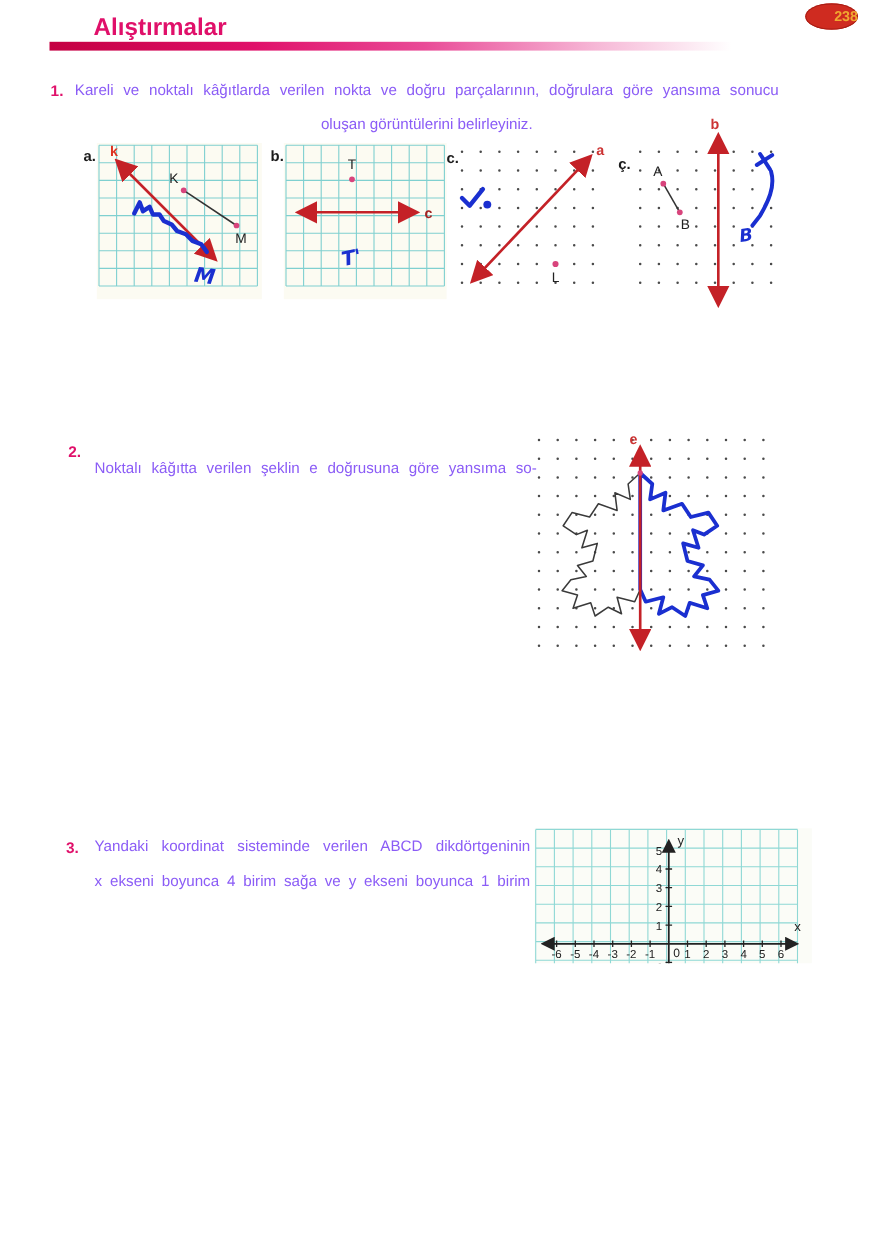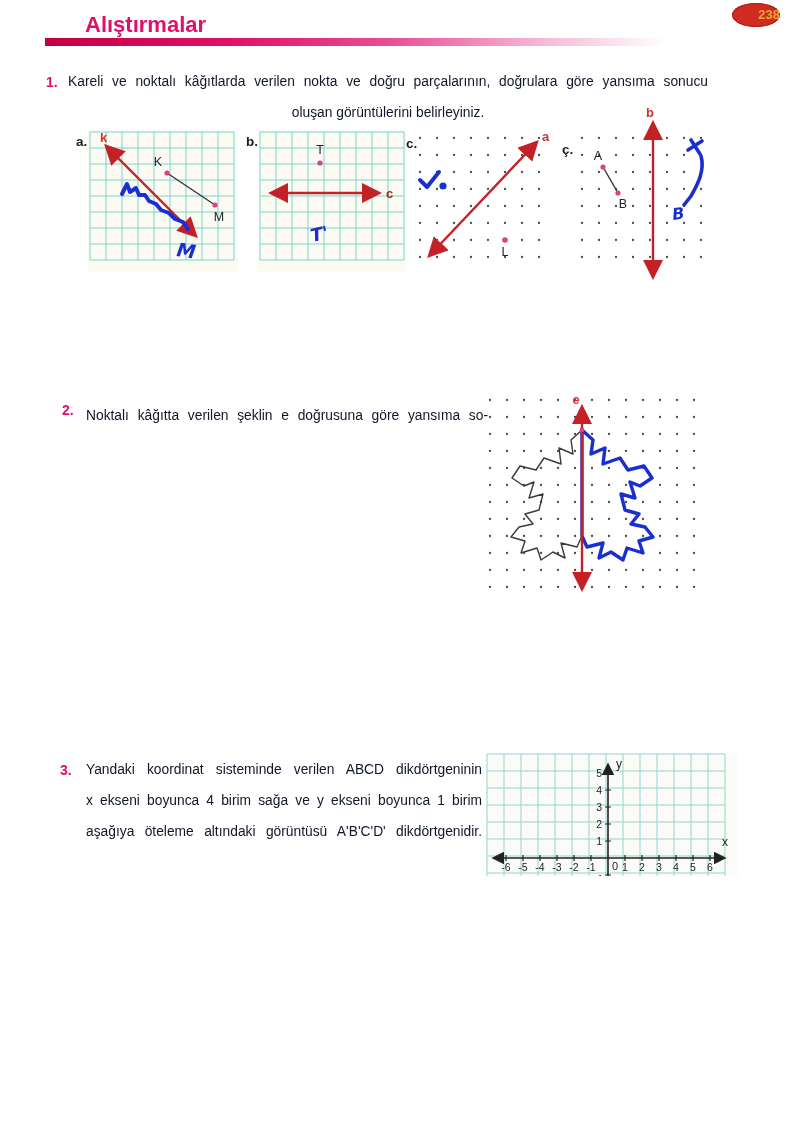--- a/index.html
+++ b/index.html
@@ -5,21 +5,21 @@
   html,body{margin:0;padding:0;background:#ffffff;}
   .page{position:relative;width:794px;height:876px;background:#ffffff;overflow:hidden;
         font-family:"Liberation Sans",sans-serif;color:#2e2e2e;}
   .title{position:absolute;left:85px;top:12px;font-size:22px;font-weight:bold;color:#e0106a;}
   .titlebar{position:absolute;left:45px;top:38px;width:620px;height:8px;
         background:linear-gradient(90deg,#c40042 0%,#e0106a 30%,#e94b97 55%,#f6b7d6 80%,#ffffff 100%);}
   .badge{position:absolute;left:732px;top:3px;width:48px;height:24px;background:#cf2b20;
         border-radius:50%;color:#f0a830;font-weight:bold;font-size:13px;text-align:right;
         line-height:24px;box-shadow:0 0 0 1px #a81d14 inset;}
   .qnum{position:absolute;font-size:14px;font-weight:bold;color:#e0106a;}
-  .qtext{position:absolute;font-size:13.8px;line-height:31px;color:#0f172a;}
+  .qtext{position:absolute;font-size:13.8px;line-height:31px;color:#8b5cf6;}
   .jline{text-align:justify;text-align-last:justify;}
   .lline{text-align:center;}
   .figlabel{position:absolute;font-size:13.5px;font-weight:bold;color:#1c1c1c;}
   svg{position:absolute;overflow:visible;}
   .gridbg{background:#fcfbf2;}
   .graphbg{background:#fbfcf7;}
   .hand{font-family:"DejaVu Sans",sans-serif;font-style:italic;font-weight:bold;fill:#1a2fd0;color:#1a2fd0;}
   .note{position:absolute;left:168px;top:882px;font-family:"DejaVu Sans",sans-serif;
         font-style:italic;font-weight:bold;color:#1a2fd0;font-size:36px;transform:rotate(-5deg);
         letter-spacing:2px;white-space:nowrap;}
@@ -96,38 +96,37 @@
     <circle cx="33" cy="61" r="2.6" fill="#d8447c"></circle>
     <circle cx="48" cy="87" r="2.6" fill="#d8447c"></circle>
     <text x="28" y="54" fill="#222" font-size="12.5" text-anchor="middle">A</text>
     <text x="53" y="102" fill="#222" font-size="12.5" text-anchor="middle">B</text>
     <path d="M118,44 l14,-9 M121,34 l9,14" stroke="#1a2fd0" stroke-width="3.6" stroke-linecap="round" fill="none"></path>
     <path d="M131,50 C135,64 128,78 121,90 l-7,9" stroke="#1a2fd0" stroke-width="3.6" stroke-linecap="round" fill="none"></path>
     <text x="103" y="114" class="hand" font-size="16" transform="rotate(-8 103 114)">B</text>
   </svg>
 
   <div class="qnum" style="left:62px;top:402px;">2.</div>
-  <div class="qtext" style="left:86px;top:400px;width:402px;">
+  <div class="qtext" style="left:86px;top:410px;width:402px;">
     <div class="jline">Noktalı kâğıtta verilen şeklin e doğrusuna göre yansıma so-</div>
   </div>
 
   <svg style="left:482px;top:390px;" width="232" height="214">
       <path d="M8,10h0.01M8,27h0.01M8,44h0.01M8,61h0.01M8,78h0.01M8,95h0.01M8,112h0.01M8,129h0.01M8,146h0.01M8,163h0.01M8,180h0.01M8,197h0.01M25,10h0.01M25,27h0.01M25,44h0.01M25,61h0.01M25,78h0.01M25,95h0.01M25,112h0.01M25,129h0.01M25,146h0.01M25,163h0.01M25,180h0.01M25,197h0.01M42,10h0.01M42,27h0.01M42,44h0.01M42,61h0.01M42,78h0.01M42,95h0.01M42,112h0.01M42,129h0.01M42,146h0.01M42,163h0.01M42,180h0.01M42,197h0.01M59,10h0.01M59,27h0.01M59,44h0.01M59,61h0.01M59,78h0.01M59,95h0.01M59,112h0.01M59,129h0.01M59,146h0.01M59,163h0.01M59,180h0.01M59,197h0.01M76,10h0.01M76,27h0.01M76,44h0.01M76,61h0.01M76,78h0.01M76,95h0.01M76,112h0.01M76,129h0.01M76,146h0.01M76,163h0.01M76,180h0.01M76,197h0.01M93,10h0.01M93,27h0.01M93,44h0.01M93,61h0.01M93,78h0.01M93,95h0.01M93,112h0.01M93,129h0.01M93,146h0.01M93,163h0.01M93,180h0.01M93,197h0.01M110,10h0.01M110,27h0.01M110,44h0.01M110,61h0.01M110,78h0.01M110,95h0.01M110,112h0.01M110,129h0.01M110,146h0.01M110,163h0.01M110,180h0.01M110,197h0.01M127,10h0.01M127,27h0.01M127,44h0.01M127,61h0.01M127,78h0.01M127,95h0.01M127,112h0.01M127,129h0.01M127,146h0.01M127,163h0.01M127,180h0.01M127,197h0.01M144,10h0.01M144,27h0.01M144,44h0.01M144,61h0.01M144,78h0.01M144,95h0.01M144,112h0.01M144,129h0.01M144,146h0.01M144,163h0.01M144,180h0.01M144,197h0.01M161,10h0.01M161,27h0.01M161,44h0.01M161,61h0.01M161,78h0.01M161,95h0.01M161,112h0.01M161,129h0.01M161,146h0.01M161,163h0.01M161,180h0.01M161,197h0.01M178,10h0.01M178,27h0.01M178,44h0.01M178,61h0.01M178,78h0.01M178,95h0.01M178,112h0.01M178,129h0.01M178,146h0.01M178,163h0.01M178,180h0.01M178,197h0.01M195,10h0.01M195,27h0.01M195,44h0.01M195,61h0.01M195,78h0.01M195,95h0.01M195,112h0.01M195,129h0.01M195,146h0.01M195,163h0.01M195,180h0.01M195,197h0.01M212,10h0.01M212,27h0.01M212,44h0.01M212,61h0.01M212,78h0.01M212,95h0.01M212,112h0.01M212,129h0.01M212,146h0.01M212,163h0.01M212,180h0.01M212,197h0.01" stroke="#4a4a4a" stroke-width="2.3" stroke-linecap="round" fill="none"></path>
     <polygon points="100,40 89,50 91,64 77,58 79,74 62,68 54,80 38,76 30,88 42,96 52,92 47,108 61,104 57,120 43,124 51,134 37,137 29,147 43,151 39,163 55,158 59,170 71,162 83,168 79,153 95,157 100,146" fill="none" stroke="#3a3a3a" stroke-width="1.4" stroke-linejoin="round"></polygon>
     <polygon points="100,40 111,50 109,64 123,58 121,74 138,68 146,80 162,76 170,88 158,96 148,92 153,108 139,104 143,120 157,124 149,134 163,137 171,147 157,151 161,163 145,158 141,170 129,162 117,168 121,153 105,157 100,146" fill="none" stroke="#1a2fd0" stroke-width="3.4" stroke-linejoin="round" stroke-linecap="round"></polygon>
     <line x1="100" y1="18" x2="100" y2="198" stroke="#c42127" stroke-width="2.4" marker-start="url(#arR)" marker-end="url(#arR)"></line>
     <circle cx="100" cy="40" r="2.4" fill="#d8447c"></circle>
     <text x="94" y="14" fill="#c33" font-size="13" font-weight="bold" text-anchor="middle">e</text>
   </svg>
 
   <div class="qnum" style="left:60px;top:762px;">3.</div>
   <div class="qtext" style="left:86px;top:754px;width:396px;">
     <div class="jline">Yandaki koordinat sisteminde verilen ABCD dikdörtgeninin</div>
     <div class="jline">x ekseni boyunca 4 birim sağa ve y ekseni boyunca 1 birim</div>
-    <div class="jline">aşağıya öteleme altındaki görüntüsü A'B'C'D' dikdörtgenidir.</div>
   </div>
 
   <div class="note">
     <span>Alan = 2.3 = 6</span><span class="marks">11</span>
   </div>
 
   <svg class="graphbg" style="left:486px;top:753px;" width="252" height="235">
       <path d="M1,1V222M18,1V222M35,1V222M52,1V222M69,1V222M86,1V222M103,1V222M120,1V222M137,1V222M154,1V222M171,1V222M188,1V222M205,1V222M222,1V222M239,1V222M1,1H239M1,18H239M1,35H239M1,52H239M1,69H239M1,86H239M1,103H239M1,120H239M1,137H239M1,154H239M1,171H239M1,188H239M1,205H239M1,222H239" stroke="#8fd8d5" stroke-width="1" fill="none"></path>
 
     <rect x="20" y="139" width="51" height="34" fill="#94d95f" fill-opacity="0.92" stroke="#2c2c2c" stroke-width="1.2"></rect>

